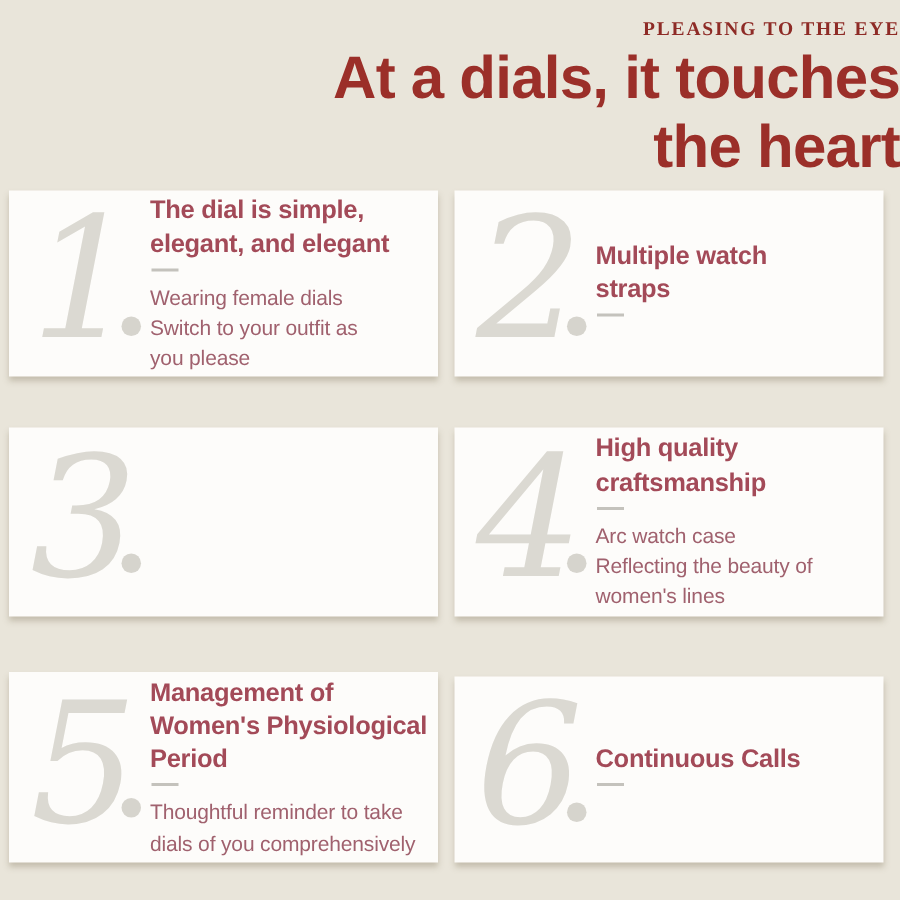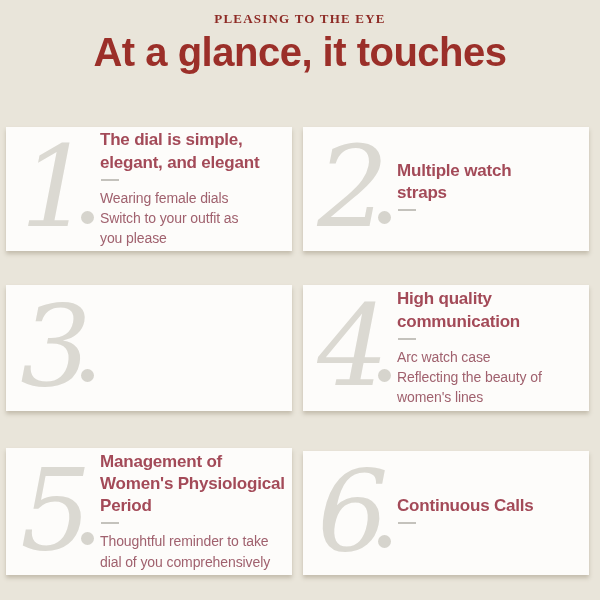--- a/index.html
+++ b/index.html
@@ -5,21 +5,21 @@
   html,body{margin:0;padding:0;}
   .page{
     position:relative;
     width:600px;height:600px;
     background:#e9e5da;
     overflow:hidden;
     font-family:"Liberation Sans", sans-serif;
   }
   .header{
     position:absolute;top:0;left:0;width:600px;
-    text-align:center;
+    text-align:right;
   }
   .eyebrow{
     margin-top:11px;
     font-family:"Liberation Serif", serif;
     font-weight:bold;
     font-size:13px;
     letter-spacing:1.2px;
     color:#8e2b26;
   }
   .title-line{
@@ -89,21 +89,22 @@
     white-space:pre;
   }
 </style>
 </head>
 <body>
 
 <div class="page">
 
   <div class="header">
     <div class="eyebrow">PLEASING TO THE EYE</div>
-    <div class="title-line first">At a glance, it touches</div>
+    <div class="title-line first">At a dials, it touches</div>
+    <div class="title-line">the heart</div>
   </div>
 
   <div class="card" style="left:6px;top:127px;width:286px;height:124px;">
     <div class="num">1</div>
     <div class="dot"></div>
     <div class="content">
       <h3>The dial is simple,
 elegant, and elegant</h3>
       <div class="dash"></div>
       <p>Wearing female dials
@@ -125,38 +126,38 @@
   <div class="card" style="left:6px;top:285px;width:286px;height:126px;">
     <div class="num">3</div>
     <div class="dot"></div>
   </div>
 
   <div class="card" style="left:303px;top:285px;width:286px;height:126px;">
     <div class="num">4</div>
     <div class="dot"></div>
     <div class="content">
       <h3>High quality
-communication</h3>
+craftsmanship</h3>
       <div class="dash"></div>
       <p>Arc watch case
 Reflecting the beauty of
 women's lines</p>
     </div>
   </div>
 
   <div class="card" style="left:6px;top:448px;width:286px;height:127px;">
     <div class="num">5</div>
     <div class="dot"></div>
     <div class="content">
       <h3>Management of
 Women's Physiological
 Period</h3>
       <div class="dash"></div>
       <p>Thoughtful reminder to take
-dial of you comprehensively</p>
+dials of you comprehensively</p>
     </div>
   </div>
 
   <div class="card" style="left:303px;top:451px;width:286px;height:124px;">
     <div class="num">6</div>
     <div class="dot"></div>
     <div class="content">
       <h3>Continuous Calls</h3>
       <div class="dash"></div>
     </div>

